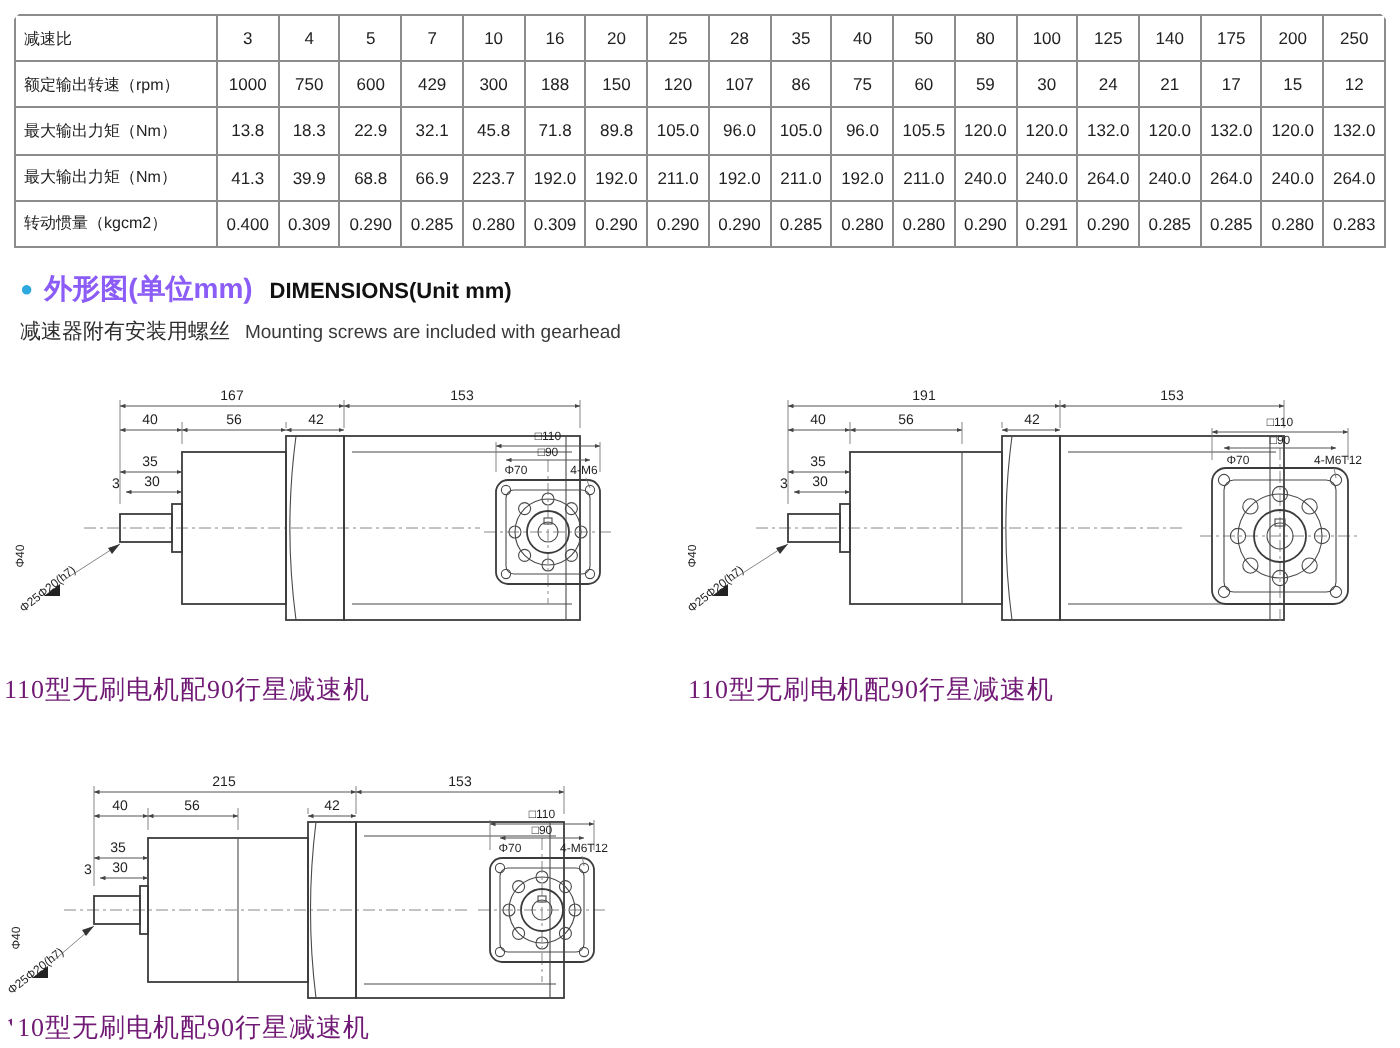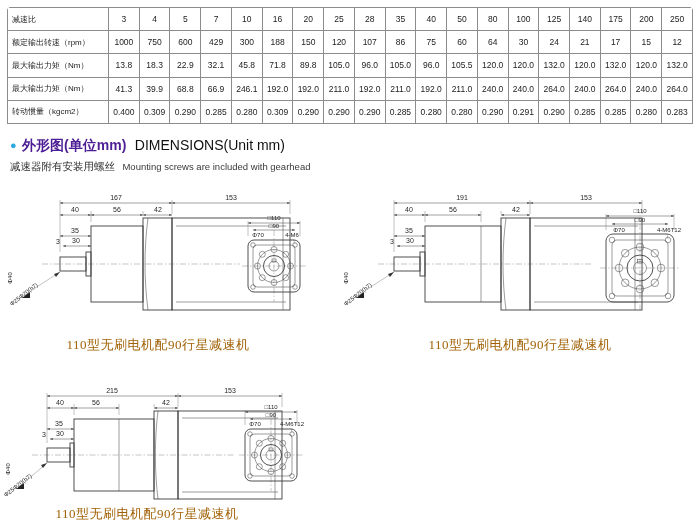--- a/index.html
+++ b/index.html
@@ -9,31 +9,31 @@
   
   table.spec{position:absolute;left:7px;top:7px;width:686px;border-collapse:collapse;
              table-layout:fixed;border:1.5px solid #6e6e6e;}
   table.spec td{border:1px solid #8c8c8c;text-align:center;vertical-align:middle;
                 height:22.2px;padding:0;font-size:8.5px;color:#222;overflow:hidden;white-space:nowrap;}
   table.spec td.lbl{text-align:left;padding-left:4px;font-size:8px;}
 
   
   .sec-head{position:absolute;left:10px;top:136px;white-space:nowrap;}
   .sec-head .bullet{font-size:11px;vertical-align:1px;margin-right:1px;}
-  .sec-head .t-cn{font-weight:bold;font-size:14px;color:#4c1d95;}
-  .sec-head .t-en{font-weight:normal;font-size:14px;color:#111;margin-left:4px;}
+  .sec-head .t-cn{font-weight:bold;font-size:14px;color:#8b5cf6;}
+  .sec-head .t-en{font-weight:bold;font-size:11px;color:#111;margin-left:4px;}
   .sec-sub{position:absolute;left:10px;top:156px;white-space:nowrap;}
   .sec-sub .s-cn{font-size:10.5px;color:#2e2e2e;}
   .sec-sub .s-en{font-size:9.5px;color:#3a3a3a;margin-left:3px;text-align:center;}
 
   
   .drawing{position:absolute;}
   .drawing svg{display:block;}
-  .caption{text-align:center;font-family:"Liberation Serif","DejaVu Serif",serif;
-           font-size:13px;color:#a16207;letter-spacing:.5px;white-space:nowrap;}
+  .caption{text-align:left;font-family:"Liberation Serif","DejaVu Serif",serif;
+           font-size:13px;color:#701a75;letter-spacing:.5px;white-space:nowrap;}
   .part{fill:none;stroke:#3c3c3c;stroke-width:.9;}
   .thin{fill:none;stroke:#4a4a4a;stroke-width:.55;}
   .dim{stroke:#555;stroke-width:.55;}
   .ext{stroke:#777;stroke-width:.45;}
   .cl{stroke:#888;stroke-width:.5;stroke-dasharray:6 2 1.5 2;fill:none;}
   text.d{font-size:7px;fill:#1f1f1f;text-anchor:middle;font-family:"Liberation Sans","DejaVu Sans",sans-serif;}
   text.sm{font-size:6px;fill:#1f1f1f;text-anchor:middle;font-family:"Liberation Sans","DejaVu Sans",sans-serif;}
 </style>
 </head>
 <body>
@@ -71,21 +71,21 @@
           <td>600</td>
           <td>429</td>
           <td>300</td>
           <td>188</td>
           <td>150</td>
           <td>120</td>
           <td>107</td>
           <td>86</td>
           <td>75</td>
           <td>60</td>
-          <td>64</td>
+          <td>59</td>
           <td>30</td>
           <td>24</td>
           <td>21</td>
           <td>17</td>
           <td>15</td>
           <td>12</td>
         </tr>
         <tr>
           <td class="lbl" style="width: 96px;">最大输出力矩（Nm）</td>
           <td>13.8</td>
@@ -107,21 +107,21 @@
           <td>132.0</td>
           <td>120.0</td>
           <td>132.0</td>
         </tr>
         <tr>
           <td class="lbl" style="width: 96px;">最大输出力矩（Nm）</td>
           <td>41.3</td>
           <td>39.9</td>
           <td>68.8</td>
           <td>66.9</td>
-          <td>246.1</td>
+          <td>223.7</td>
           <td>192.0</td>
           <td>192.0</td>
           <td>211.0</td>
           <td>192.0</td>
           <td>211.0</td>
           <td>192.0</td>
           <td>211.0</td>
           <td>240.0</td>
           <td>240.0</td>
           <td>264.0</td>

